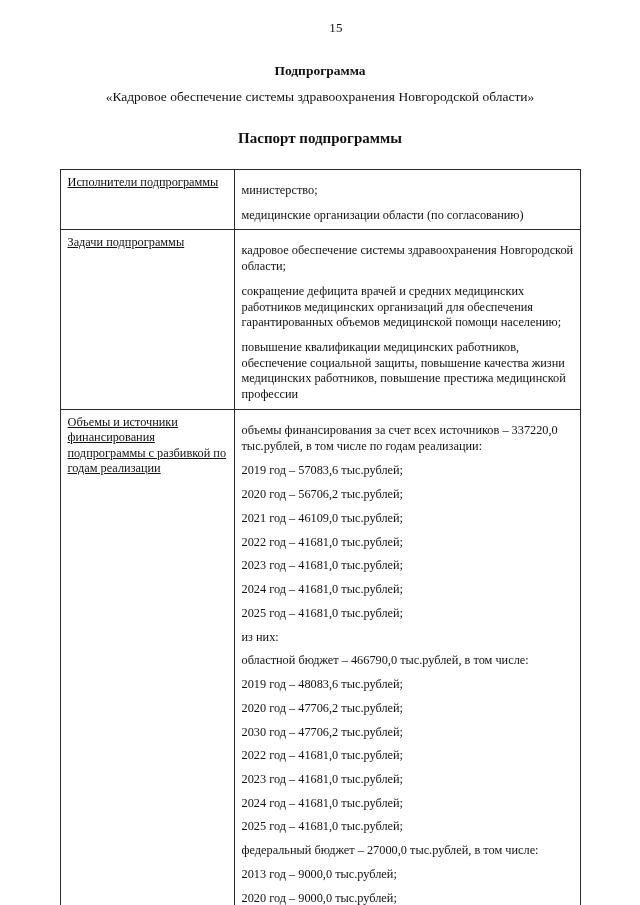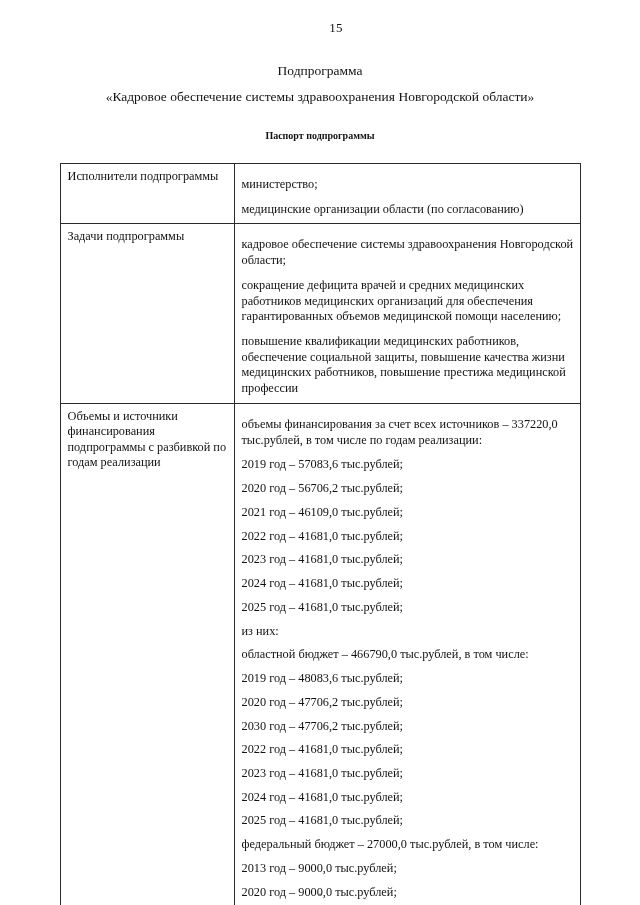--- a/index.html
+++ b/index.html
@@ -24,35 +24,35 @@
   }
   .page-number {
     text-align: center;
     font-size: 13px;
     margin-top: 20px;
     letter-spacing: 0.3px;
     margin-left: 32px;
   }
   .doc-title {
     text-align: center;
-    font-weight: normal;
+    font-weight: bold;
     font-size: 13.5px;
     margin-top: 27px;
   }
   .doc-subtitle {
     text-align: center;
     font-size: 13.5px;
     margin-top: 10px;
     padding: 0 18px;
     line-height: 1.25;
   }
   .passport-title {
     text-align: center;
     font-weight: bold;
-    font-size: 10px;
+    font-size: 15px;
     margin-top: 24px;
   }
   table.passport {
     border-collapse: collapse;
     margin: 22px auto 0 auto;
     width: 492px;
     table-layout: fixed;
   }
   table.passport td {
     border: 1px solid #2b2b2b;
@@ -72,20 +72,21 @@
   }
   .para:last-child {
     margin-bottom: 0;
   }
   .para.tight {
     margin-bottom: 7px;
   }
   .label-text {
     display: block;
     line-height: 1.25;
+    text-decoration: underline;
   }
   .footer-dot {
     position: absolute;
     bottom: 26px;
     left: 0;
     right: 0;
     text-align: center;
     font-size: 12px;
     color: #3a3a3a;
   }

